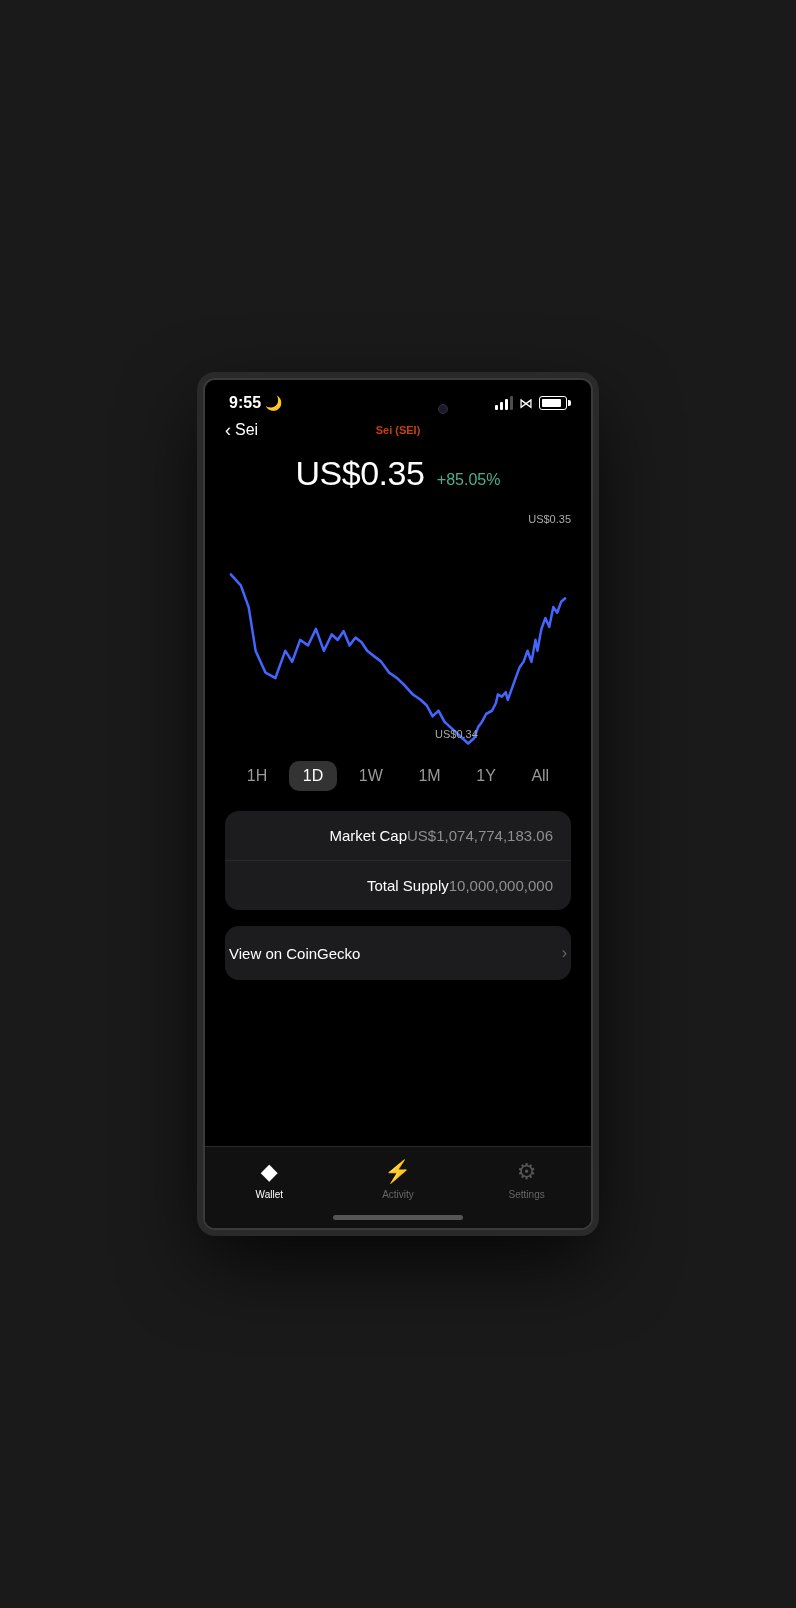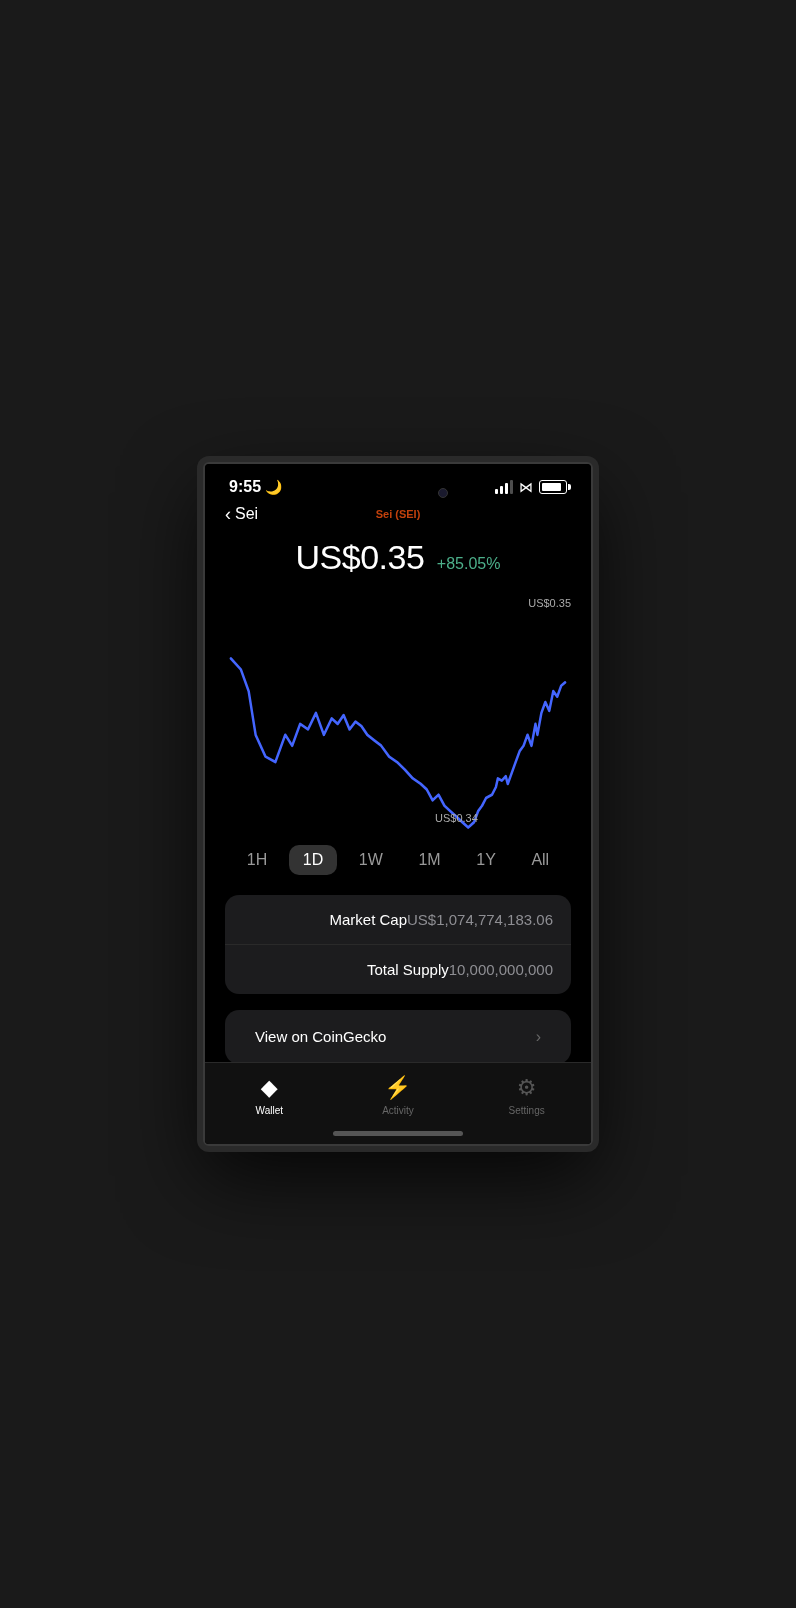--- a/index.html
+++ b/index.html
@@ -8,23 +8,23 @@
       background: #1a1a1a;
       display: flex;
       justify-content: center;
       align-items: center;
       min-height: 100vh;
       font-family: -apple-system, BlinkMacSystemFont, 'SF Pro Display', 'Helvetica Neue', sans-serif;
     }
 
     .phone-frame {
       width: 390px;
-      height: 684px;
+      height: 852px;
       background: #0a0a0a;
-      border-radius: 6px;
+      border-radius: 12px;
       border: 2px solid #3a3a3a;
       overflow: hidden;
       position: relative;
       box-shadow: 0 0 0 6px #2a2a2a, 0 30px 80px rgba(0,0,0,0.8);
     }
 
     
     .dynamic-island {
       position: absolute;
       top: 12px;
@@ -243,22 +243,22 @@
       font-weight: 400;
     }
 
     
     .coingecko-btn {
       margin: 7px 20px 20px;
       background: #1c1c1e;
       border-radius: 14px;
       display: flex;
       justify-content: space-between;
-      align-items: flex-start;
-      padding: 18px 30px;
+      align-items: center;
+      padding: 18px 4px;
       cursor: pointer;
     }
     .coingecko-label {
       font-size: 15px;
       color: #fff;
     }
     .chevron-right {
       color: #666;
       font-size: 16px;
     }

